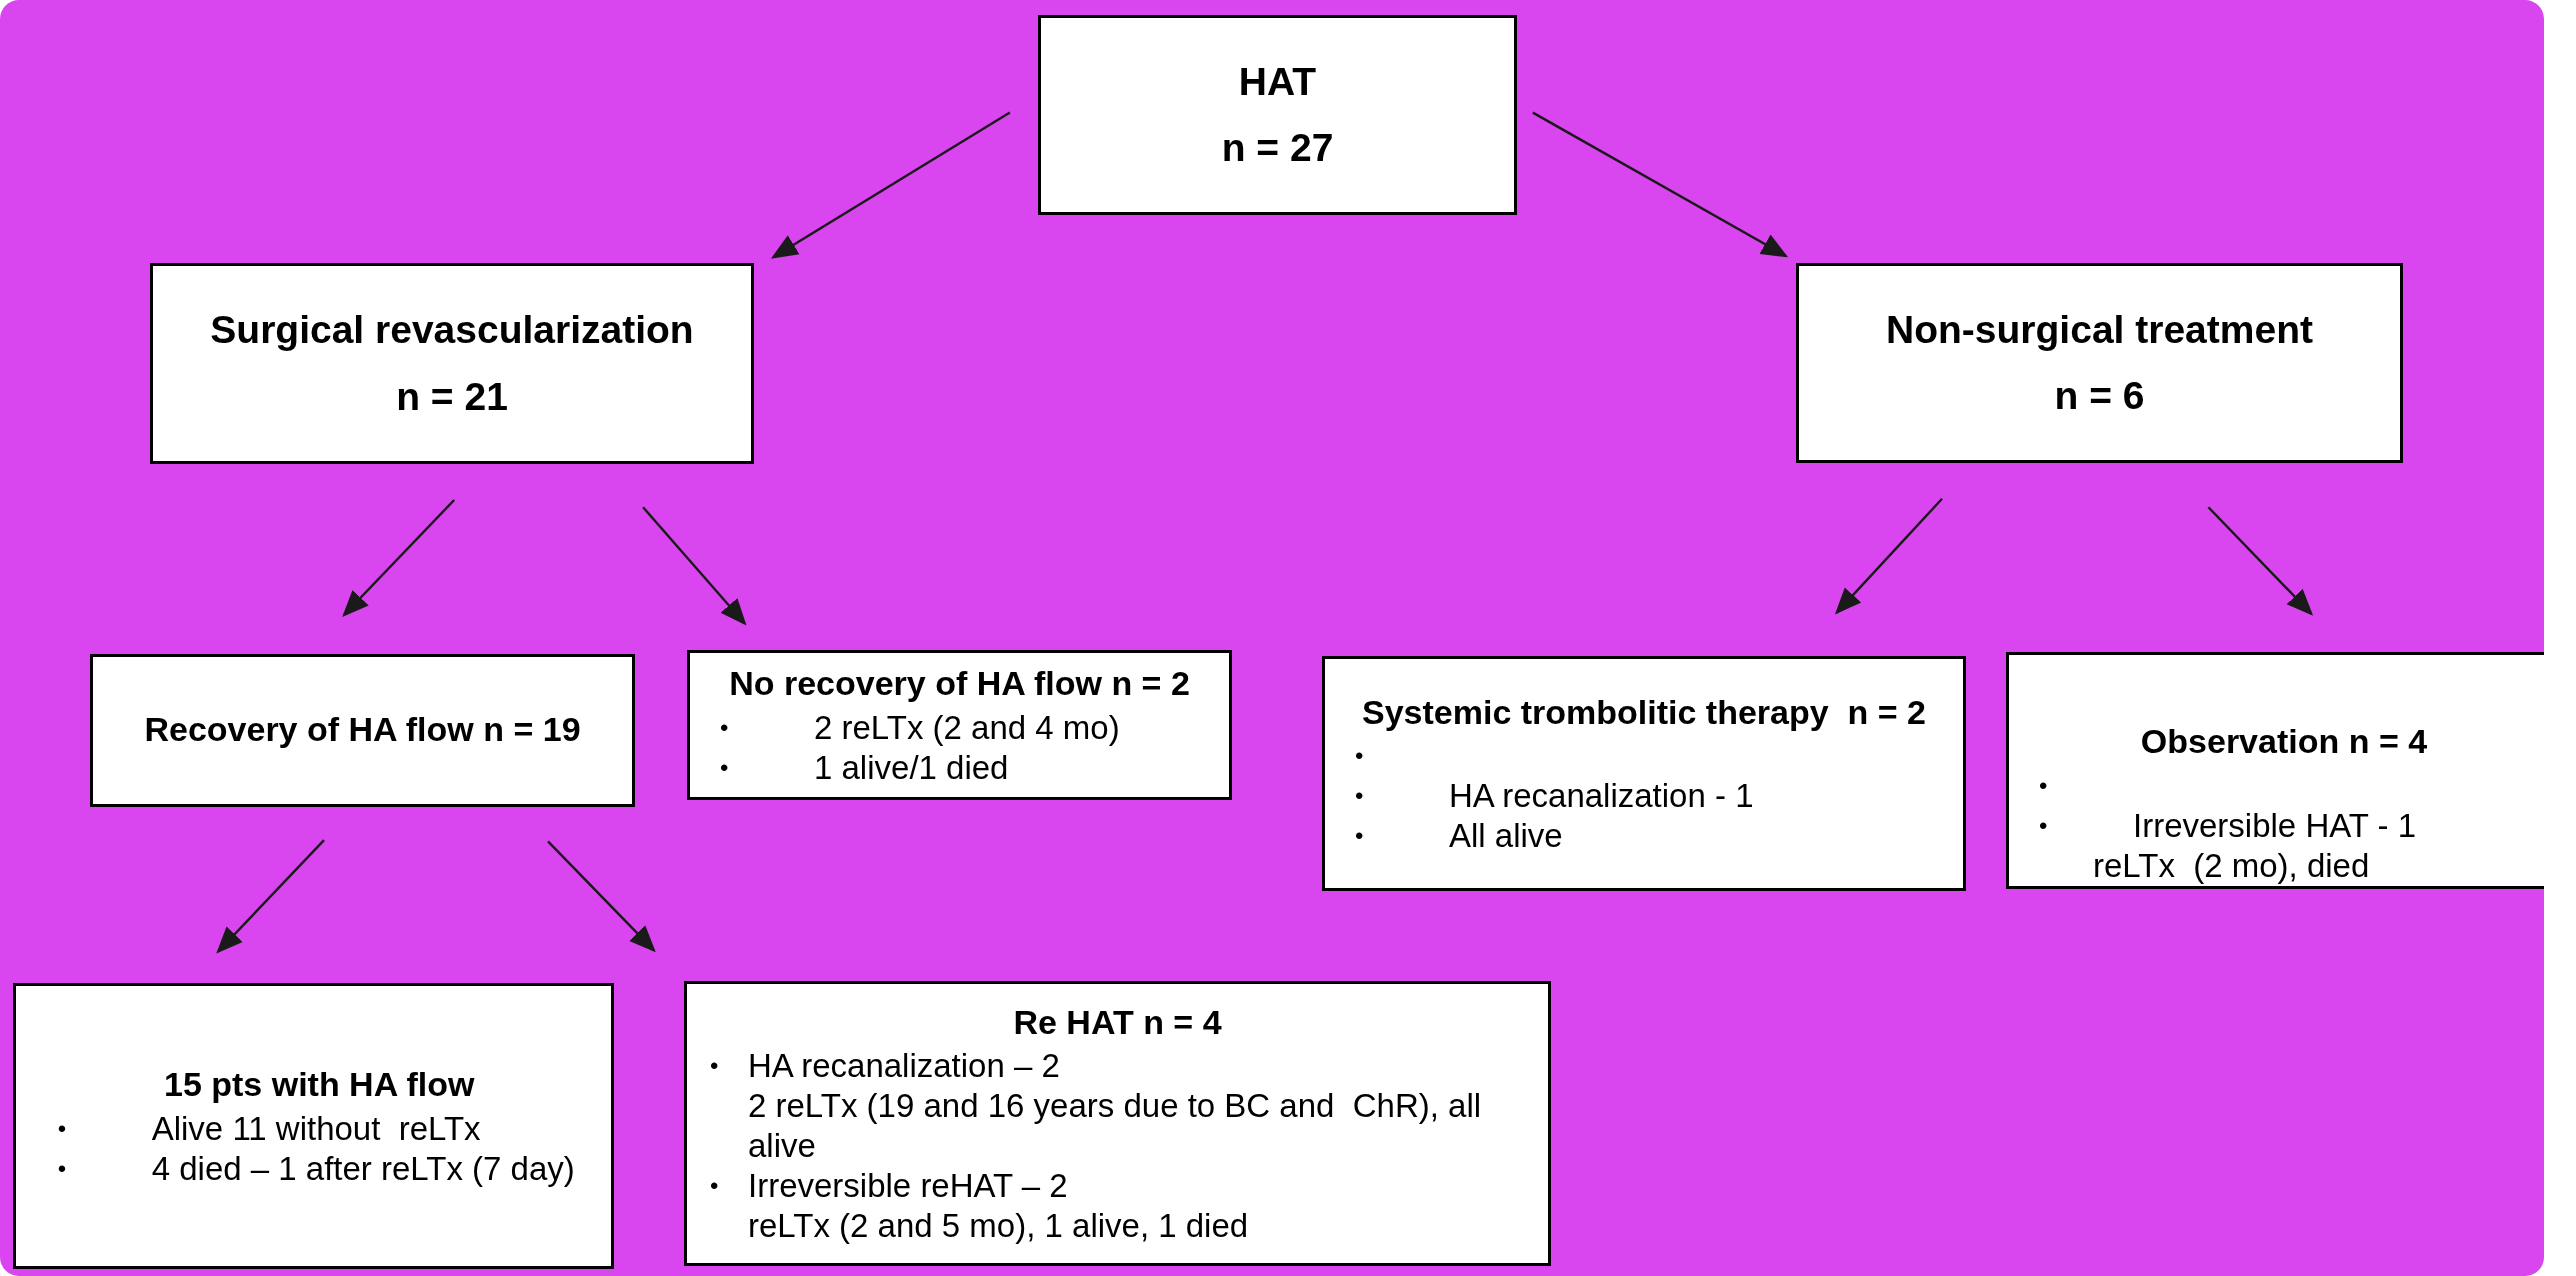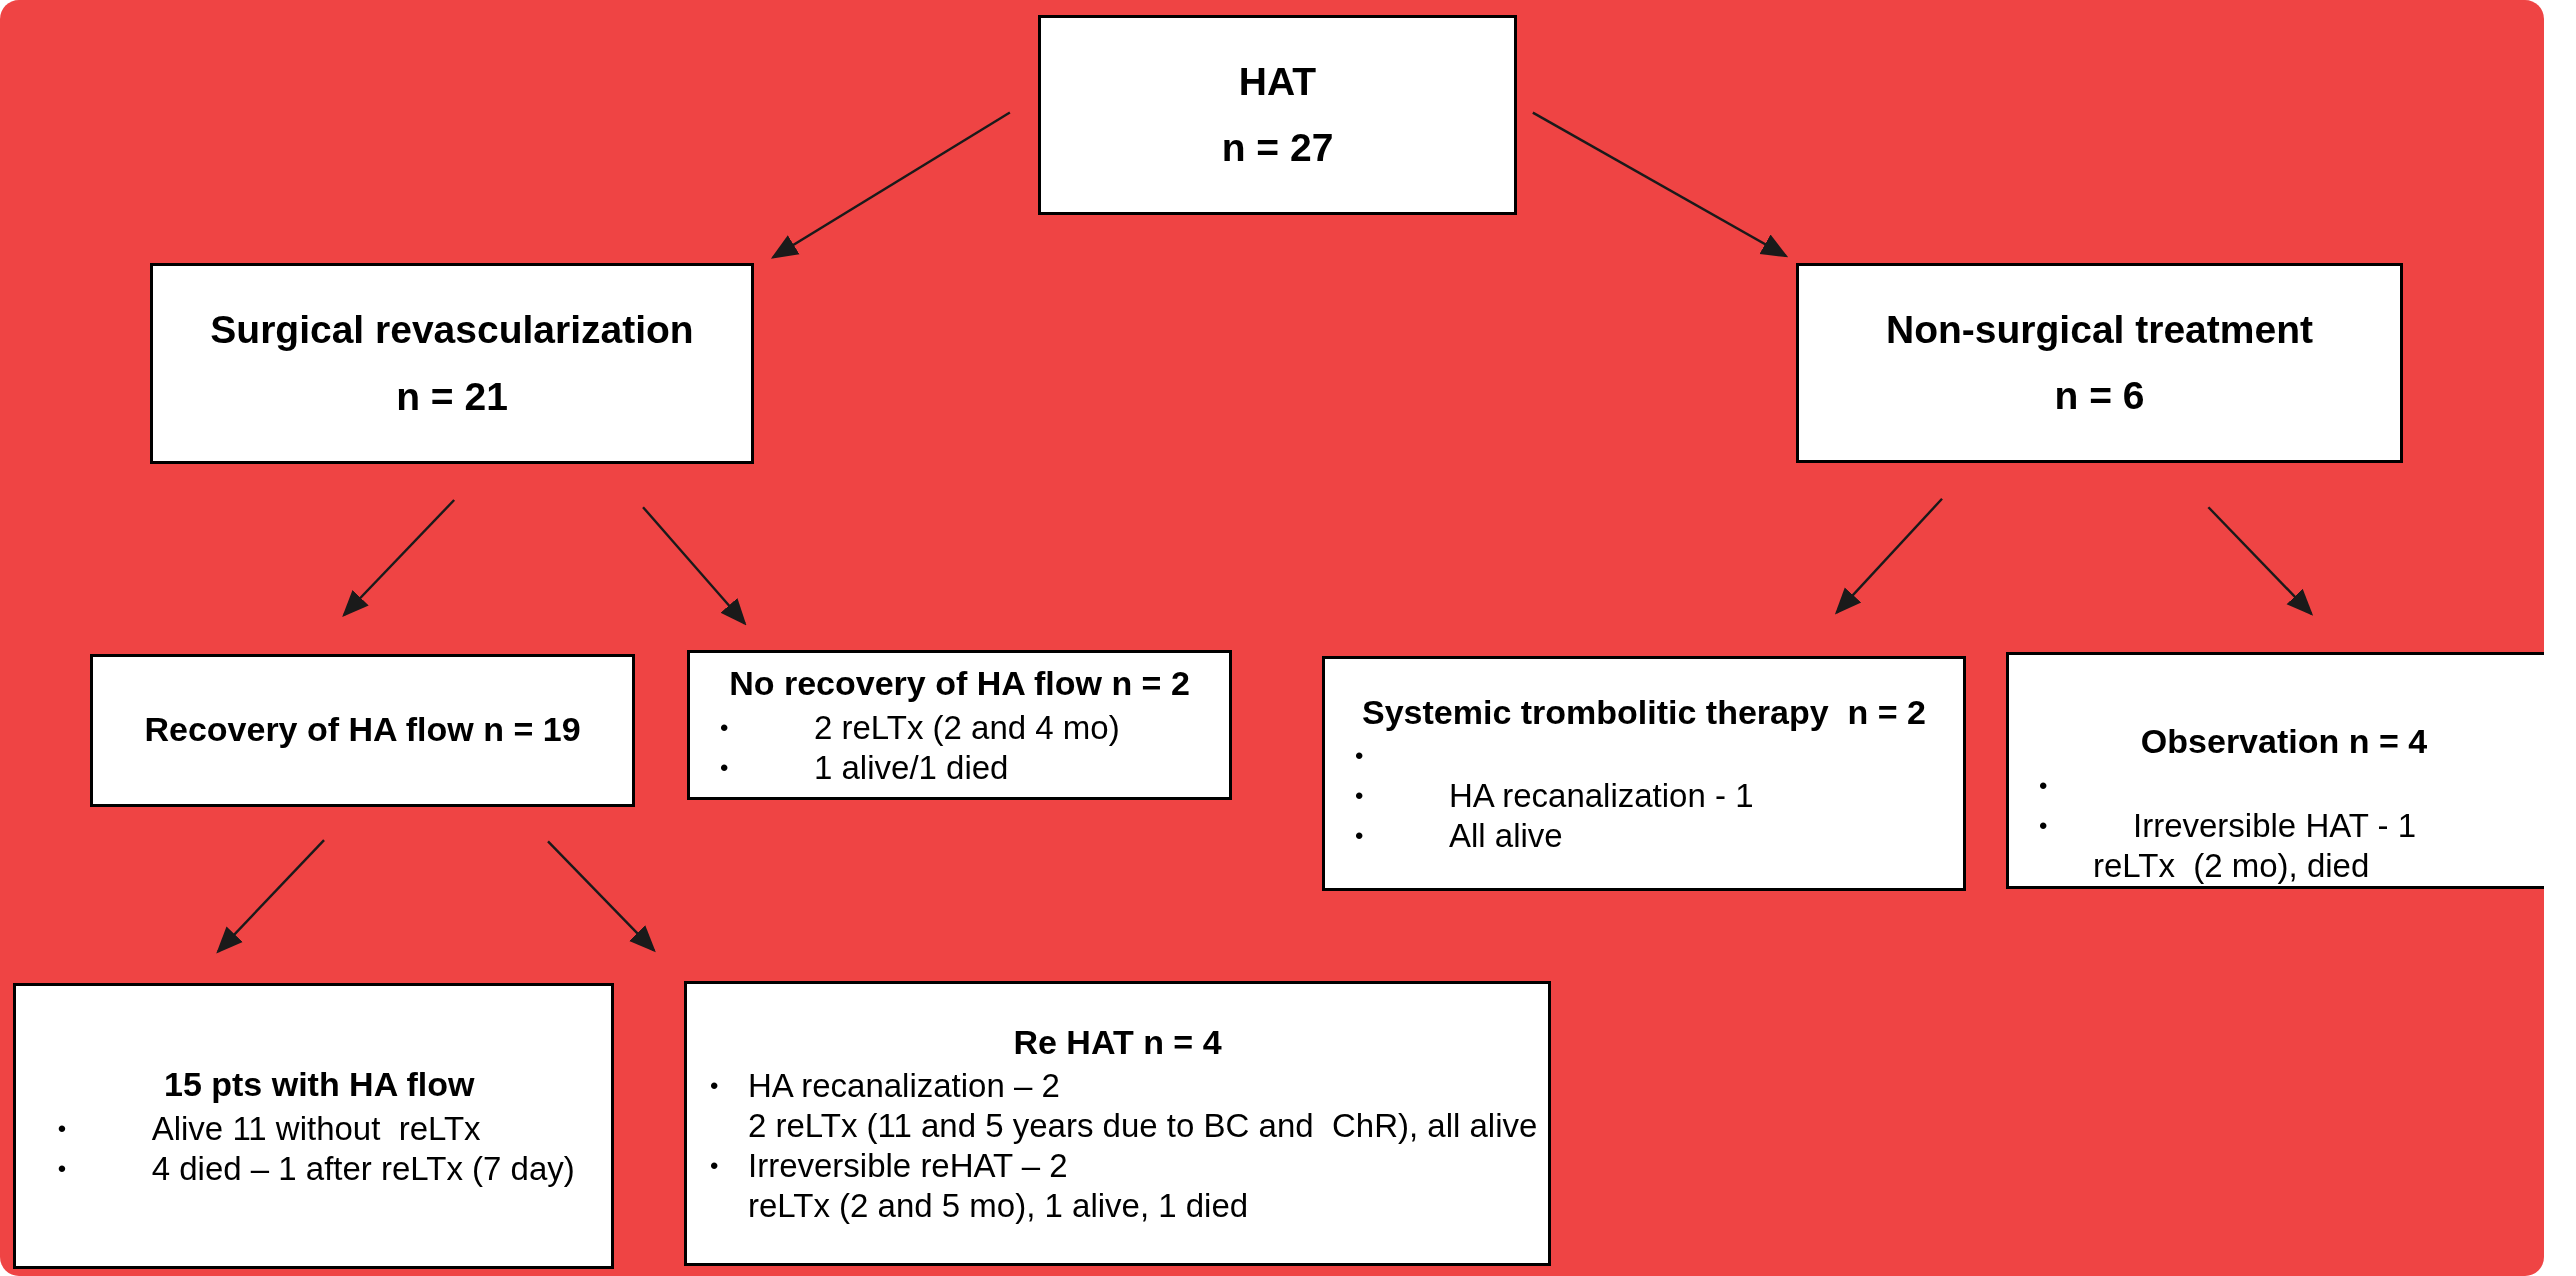--- a/index.html
+++ b/index.html
@@ -1,20 +1,20 @@
 <!DOCTYPE html>
 <html style="font-size:9.7px"><head>
 <meta charset="utf-8">
 <style>
   * { margin:0; padding:0; box-sizing:border-box; }
   html,body { background:#ffffff; }
   #canvas {
     position:relative;
     width:2544px; height:1276px;
-    background:#ef4444;
+    background:#d946ef;
     color:#000000;
     font-family:"Liberation Sans", sans-serif;
     overflow:hidden;
     border-radius:19px;
   }
   svg.edges { position:absolute; left:0; top:0; width:2576px; height:1276px; }
   .edge { stroke:#1a1a1a; stroke-width:4; fill:none; }
 
   .node {
     position:absolute;
@@ -157,21 +157,21 @@
   </div>
 
   <div class="node gapn" id="node-rehat">
     <div class="mid-title">Re HAT n = 4</div>
     <div class="rows">
       <div class="row">
         <span class="marker">•</span>
         <span class="text">HA recanalization – 2</span>
       </div>
       <div class="row cont-rehat">
-        <span class="text">2 reLTx (11 and 5 years due to BC and  ChR), all alive</span>
+        <span class="text">2 reLTx (19 and 16 years due to BC and  ChR), all alive</span>
       </div>
       <div class="row">
         <span class="marker">•</span>
         <span class="text">Irreversible reHAT – 2</span>
       </div>
       <div class="row cont-rehat">
         <span class="text">reLTx (2 and 5 mo), 1 alive, 1 died</span>
       </div>
     </div>
   </div>

